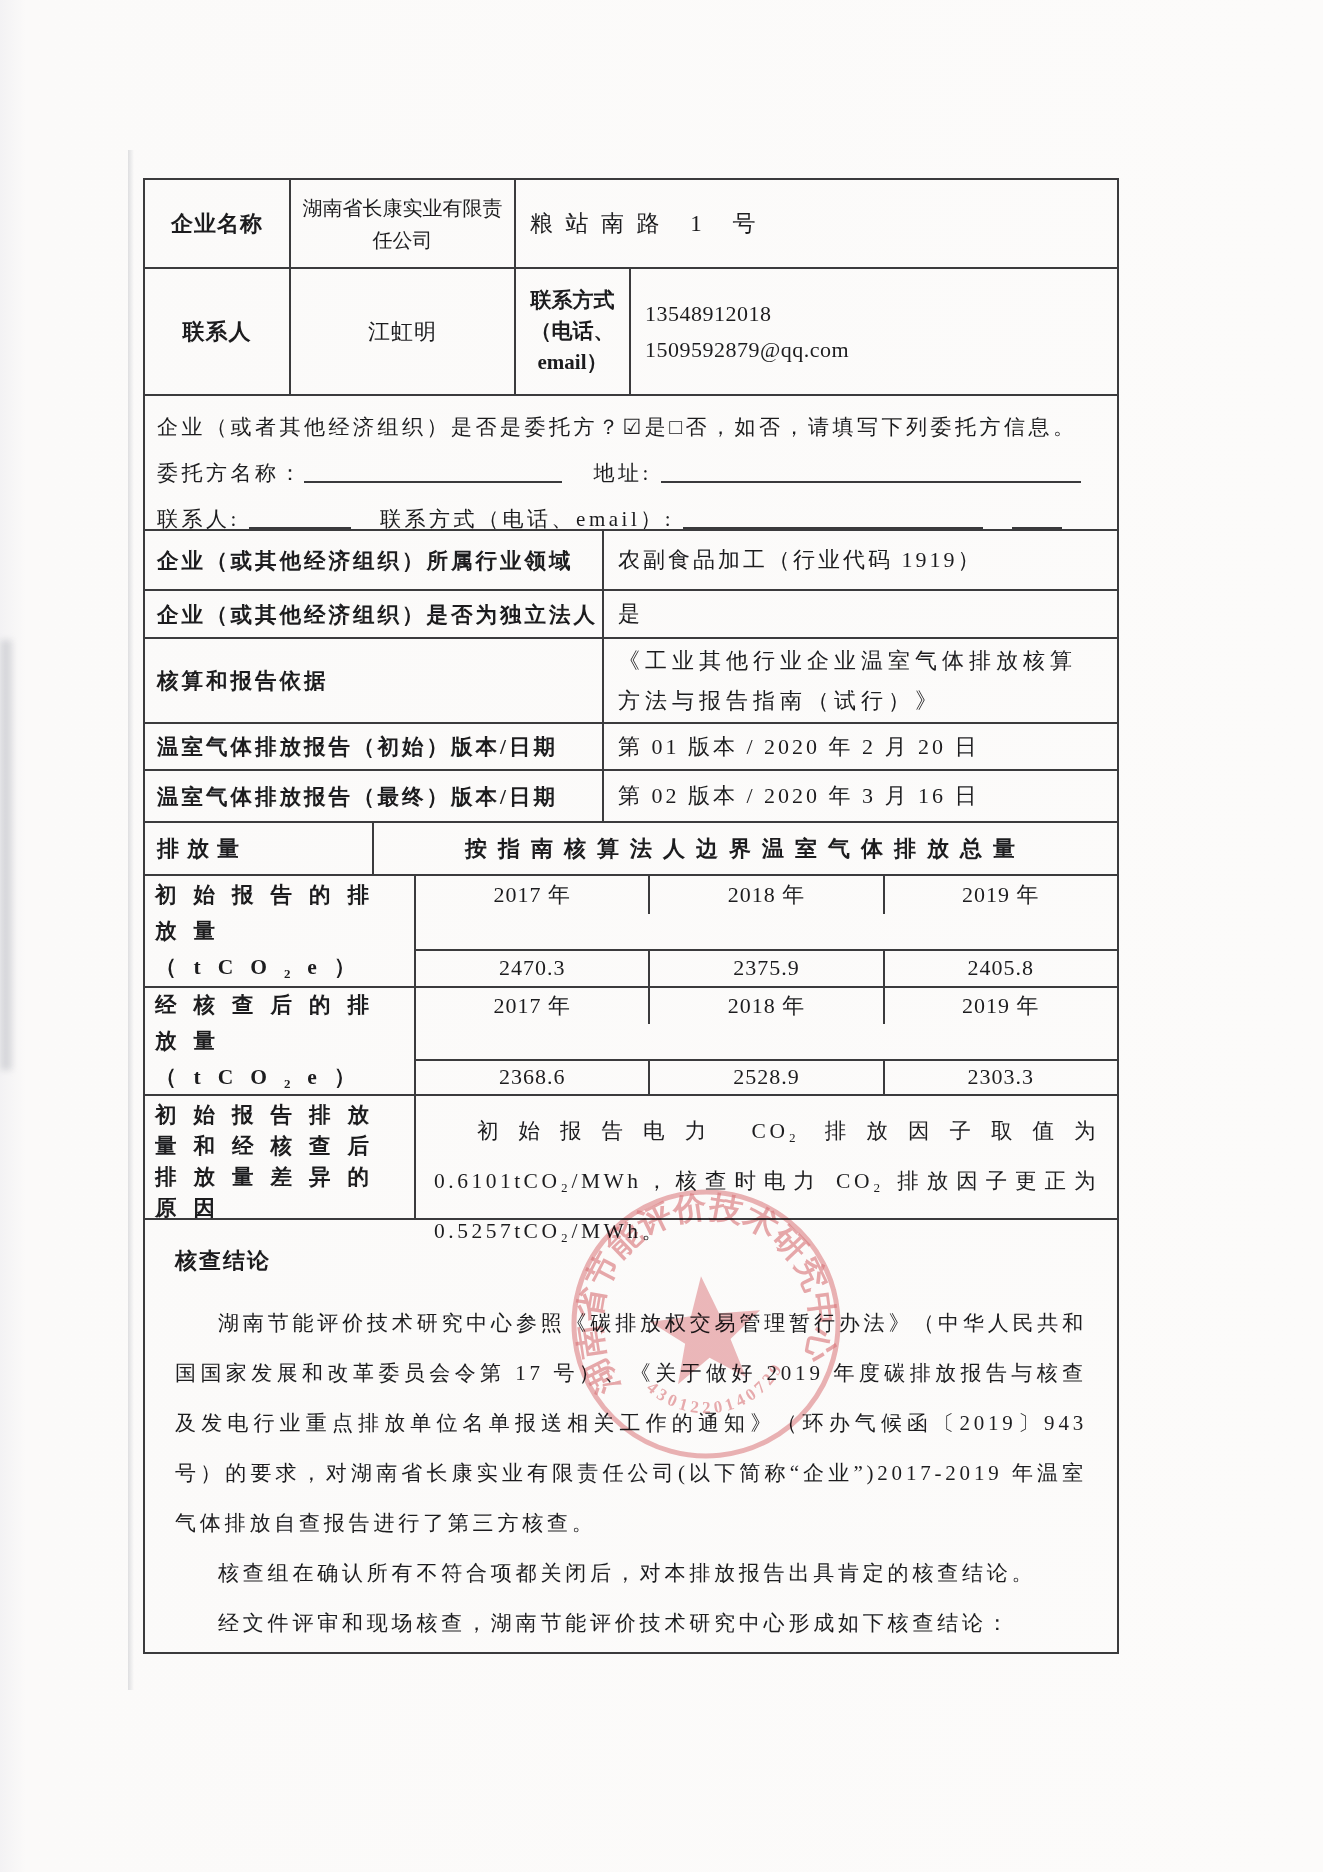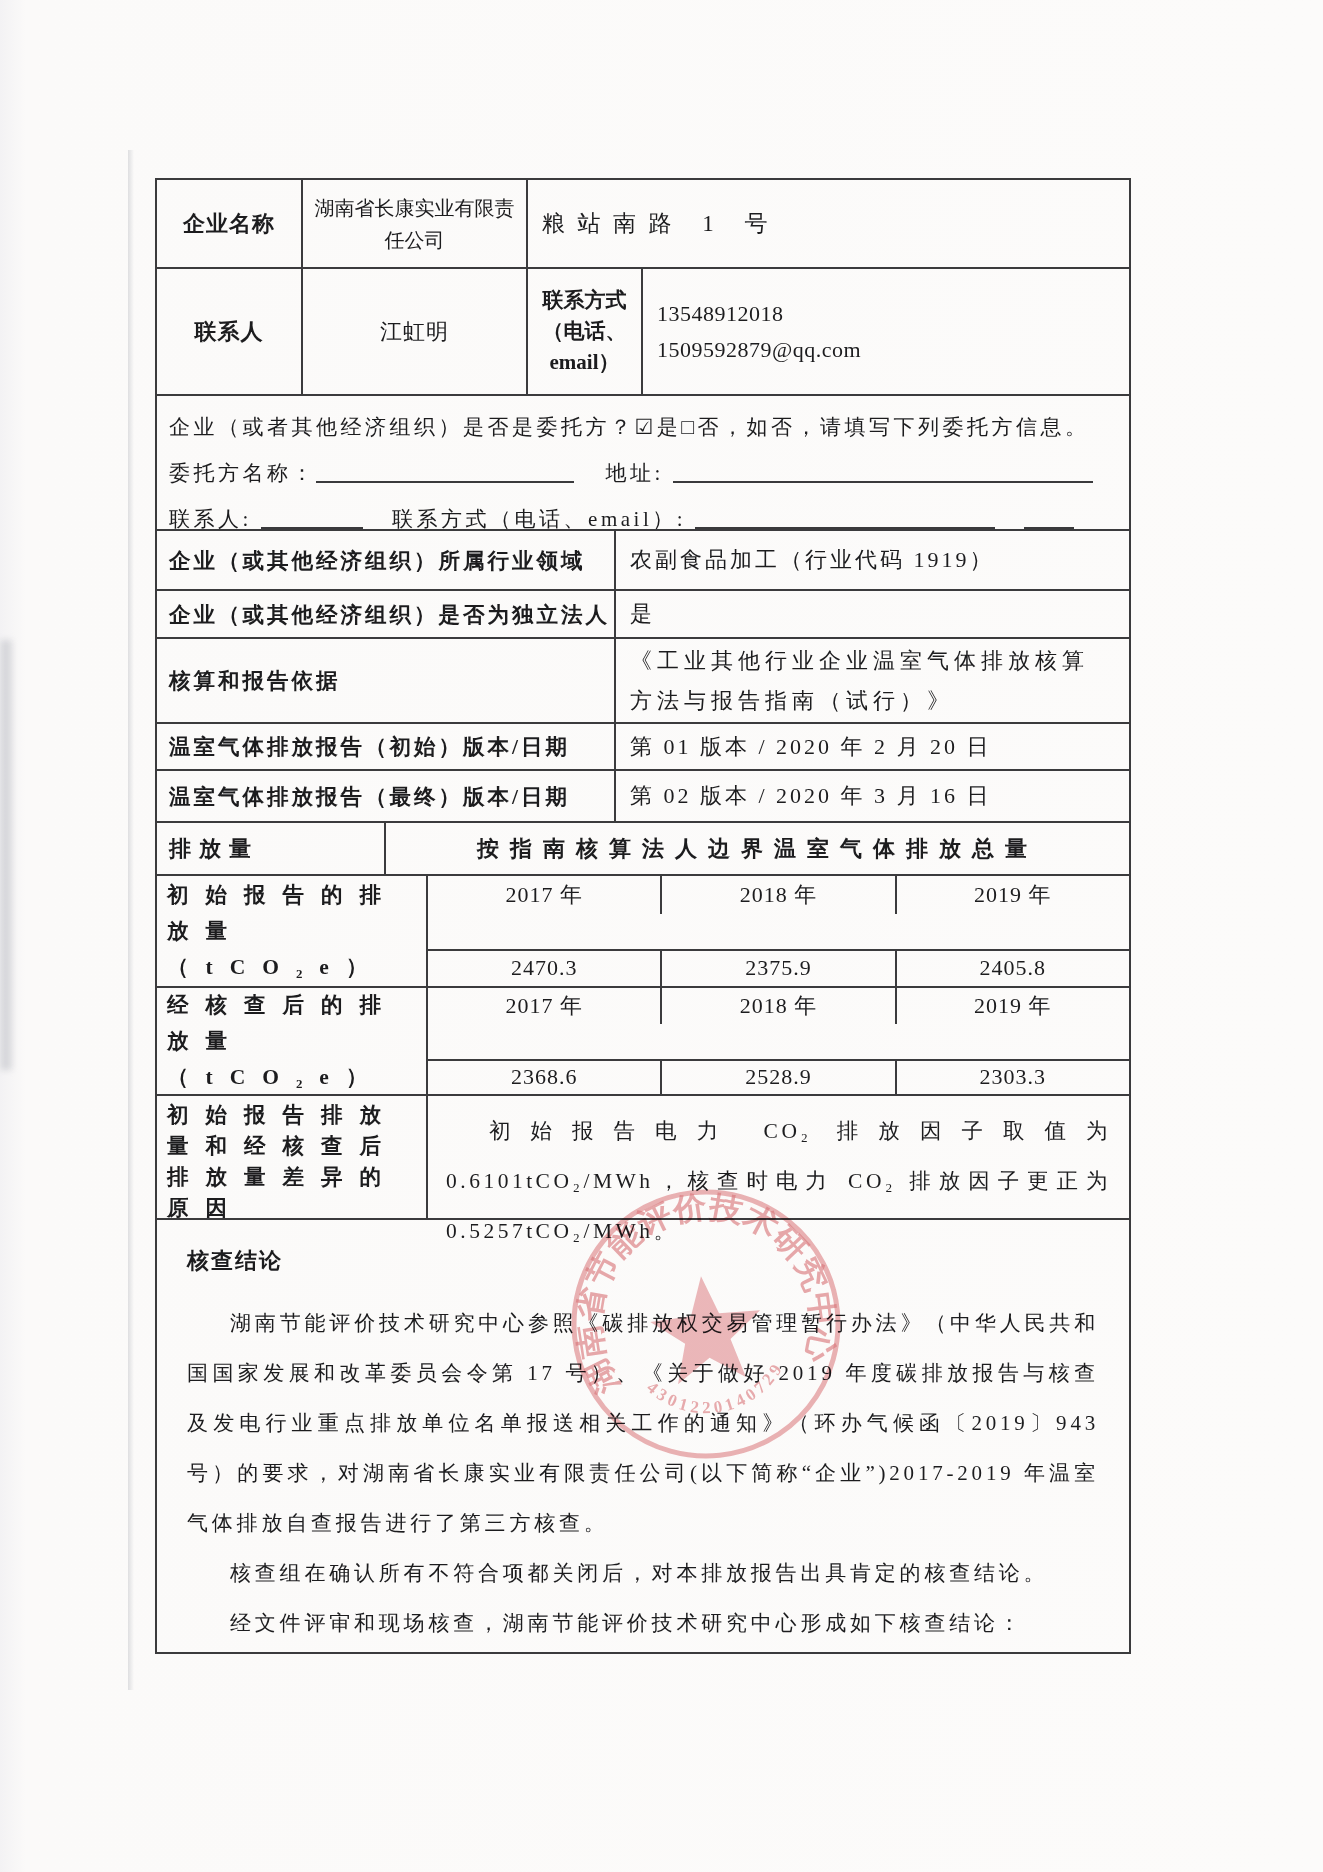--- a/index.html
+++ b/index.html
@@ -12,21 +12,21 @@
     font-family:"Liberation Serif","DejaVu Serif",serif;
     color:#1c1c1e;
   }
   .edge-band{position:absolute;left:0;top:640px;width:12px;height:430px;
     background:rgba(148,152,162,.30);filter:blur(3px);}
   .fold-line{position:absolute;left:128px;top:150px;width:6px;height:1540px;
     background:linear-gradient(to right,rgba(120,125,138,.22),rgba(120,125,138,0));}
 
   
   .doc-table{
-    position:absolute;left:155px;top:178px;width:976px;
+    position:absolute;left:143px;top:178px;width:976px;
     border:2px solid #3b3b3d;
     box-sizing:border-box;
     display:flex;flex-direction:column;
     background:transparent;
   }
   .row{display:flex;box-sizing:border-box;border-top:2px solid #3b3b3d;}
   .row.first{border-top:none;}
   .cell{box-sizing:border-box;border-left:2px solid #3b3b3d;
     display:flex;flex-direction:column;justify-content:center;}
   .cell.cfirst{border-left:none;}

